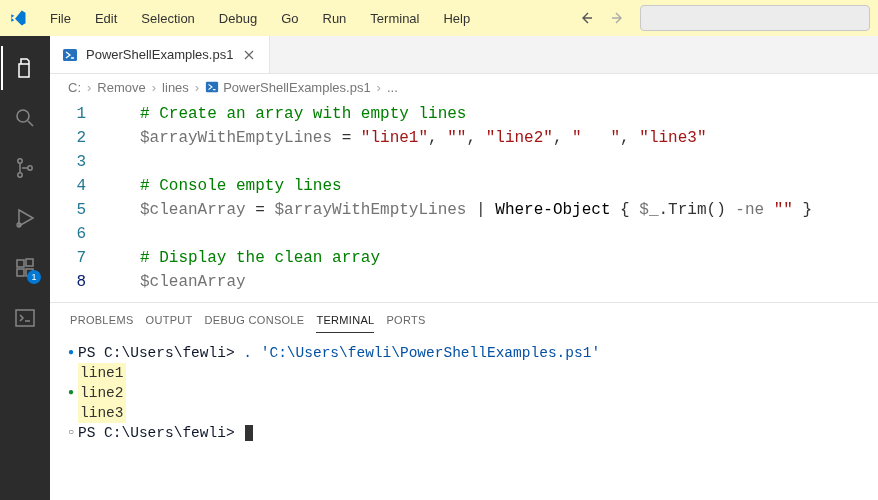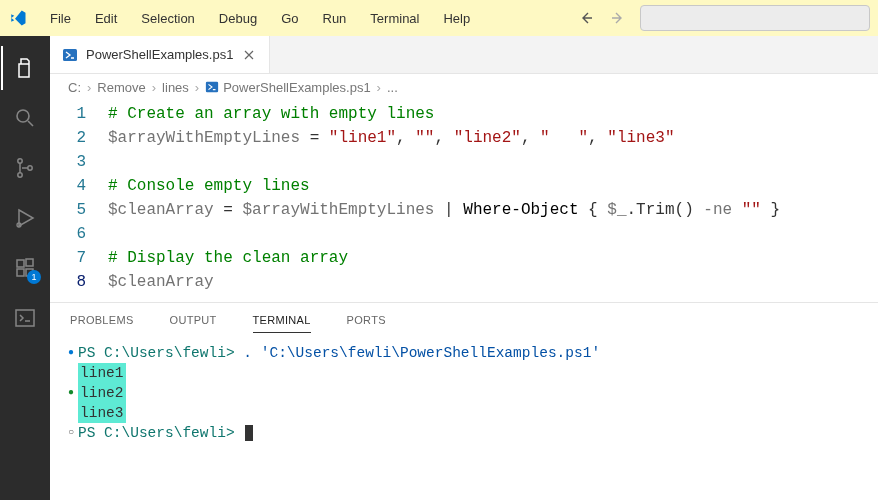--- a/index.html
+++ b/index.html
@@ -31,41 +31,41 @@
 
 .breadcrumb { height: 26px; display:flex; align-items:center; padding: 0 18px; gap:6px; color:#777; font-size:13px; }
 .breadcrumb .sep { color:#aaa; }
 .breadcrumb .crumb { display:flex; align-items:center; gap:4px; }
 .breadcrumb .crumb .bc-icon { width:14px; height:14px; }
 
 .code { font-family: Consolas, "Courier New", monospace; font-size: 16px; line-height: 24px; padding: 2px 0 8px 0; }
 .code-line { display:flex; }
 .gutter { width: 58px; text-align:right; padding-right: 22px; color:#237893; user-select:none; }
 .gutter.current { color:#0b216f; font-weight:500; }
-.code-text { white-space: pre; }
+.code-text { white-space: pre; margin-left: 32px; }
 .tok-comment { color:#008000; }
 .tok-var { color:#737373; }
 .tok-op { color:#333; }
 .tok-str { color:#a31515; }
 .tok-cmd { color:#000000; }
 .tok-punc { color:#333; }
 
 .panel { border-top:1px solid #e5e5e5; display:flex; flex-direction:column; flex:1; min-height:0; }
-.panel-tabs { height:34px; display:flex; align-items:center; padding:0 20px; gap:36px; font-size:11px; letter-spacing:0.3px; color:#666; }
+.panel-tabs { height:34px; display:flex; align-items:center; padding:0 20px; gap:12px; font-size:11px; letter-spacing:0.3px; color:#666; }
 .panel-tab { padding:6px 0; cursor:pointer; text-transform:uppercase; }
 .panel-tab.active { color:#222; border-bottom:1px solid #333; }
 
 .terminal { flex:1; background:#fff; color:#333; font-family: Consolas, "Courier New", monospace; font-size:14.5px; line-height:20px; padding: 6px 14px; }
 .term-line { display:flex; align-items:flex-start; }
 .term-bullet { width:14px; display:inline-flex; justify-content:center; color:#666; font-size:10px; line-height:20px; }
 .term-bullet.blue { color:#0078d4; }
 .term-bullet.green { color:#14892c; }
-.term-prompt { color:#0f766e; }
+.term-prompt { color:#0f172a; }
 .term-cmd { color:#0451a5; }
-.hl { background:#5eead4; padding:0 2px; }
+.hl { background:#fef9c3; padding:0 2px; }
 .cursor-block { display:inline-block; width:8px; height:16px; background:#333; vertical-align:middle; margin-left:2px; }
 
 svg { display:block; }
 </style>
 </head>
 <body>
 
 <div class="titlebar">
   <div class="logo">
     <svg width="18" height="18" viewBox="0 0 24 24">
@@ -218,20 +218,21 @@
       <div class="code-line">
           <span class="gutter current">8</span>
           <span class="code-text"><span class="tok-var">$cleanArray</span></span>
         </div>
     </div>
 
     <div class="panel">
       <div class="panel-tabs">
         <div class="panel-tab">Problems</div>
         <div class="panel-tab">Output</div>
+        <div class="panel-tab">Debug Console</div>
         <div class="panel-tab active">Terminal</div>
         <div class="panel-tab">Ports</div>
       </div>
       <div class="terminal">
         <div class="term-line">
           <span class="term-bullet blue">●</span>
           <span><span class="term-prompt">PS C:\Users\fewli&gt; </span><span class="term-cmd">. 'C:\Users\fewli\PowerShellExamples.ps1'</span></span>
         </div>
         <div class="term-line">
             <span class="term-bullet"></span>

